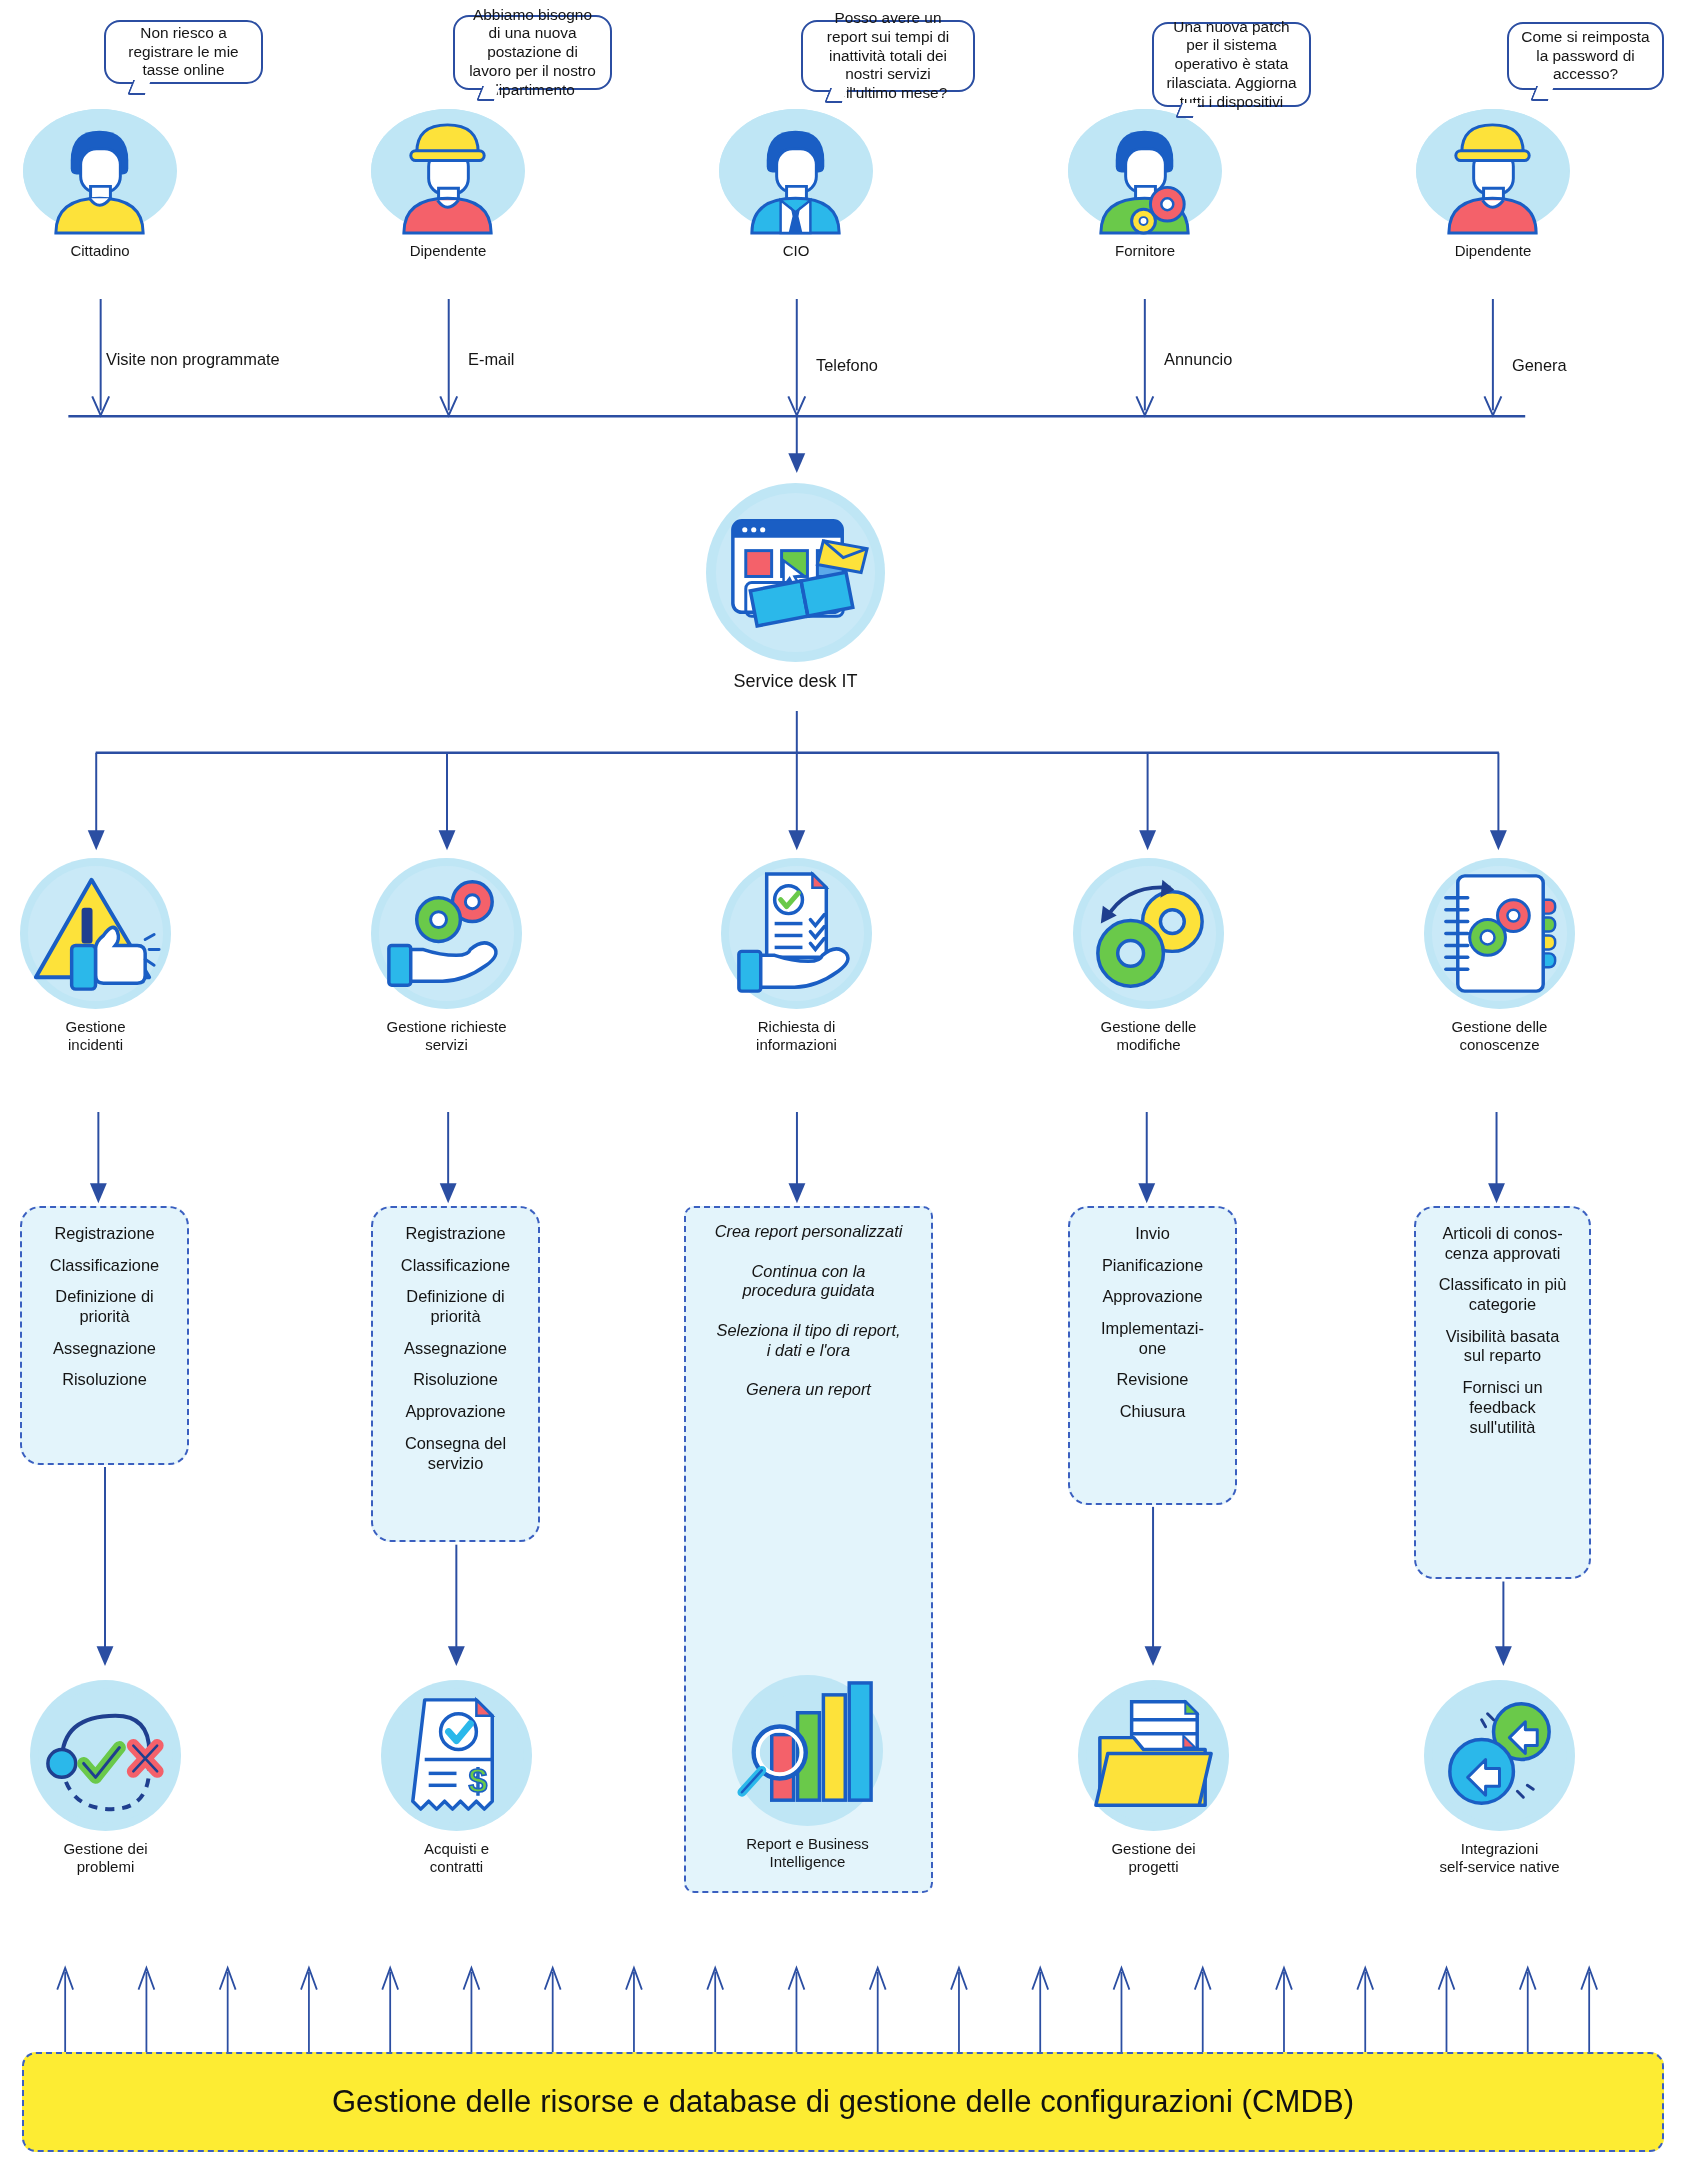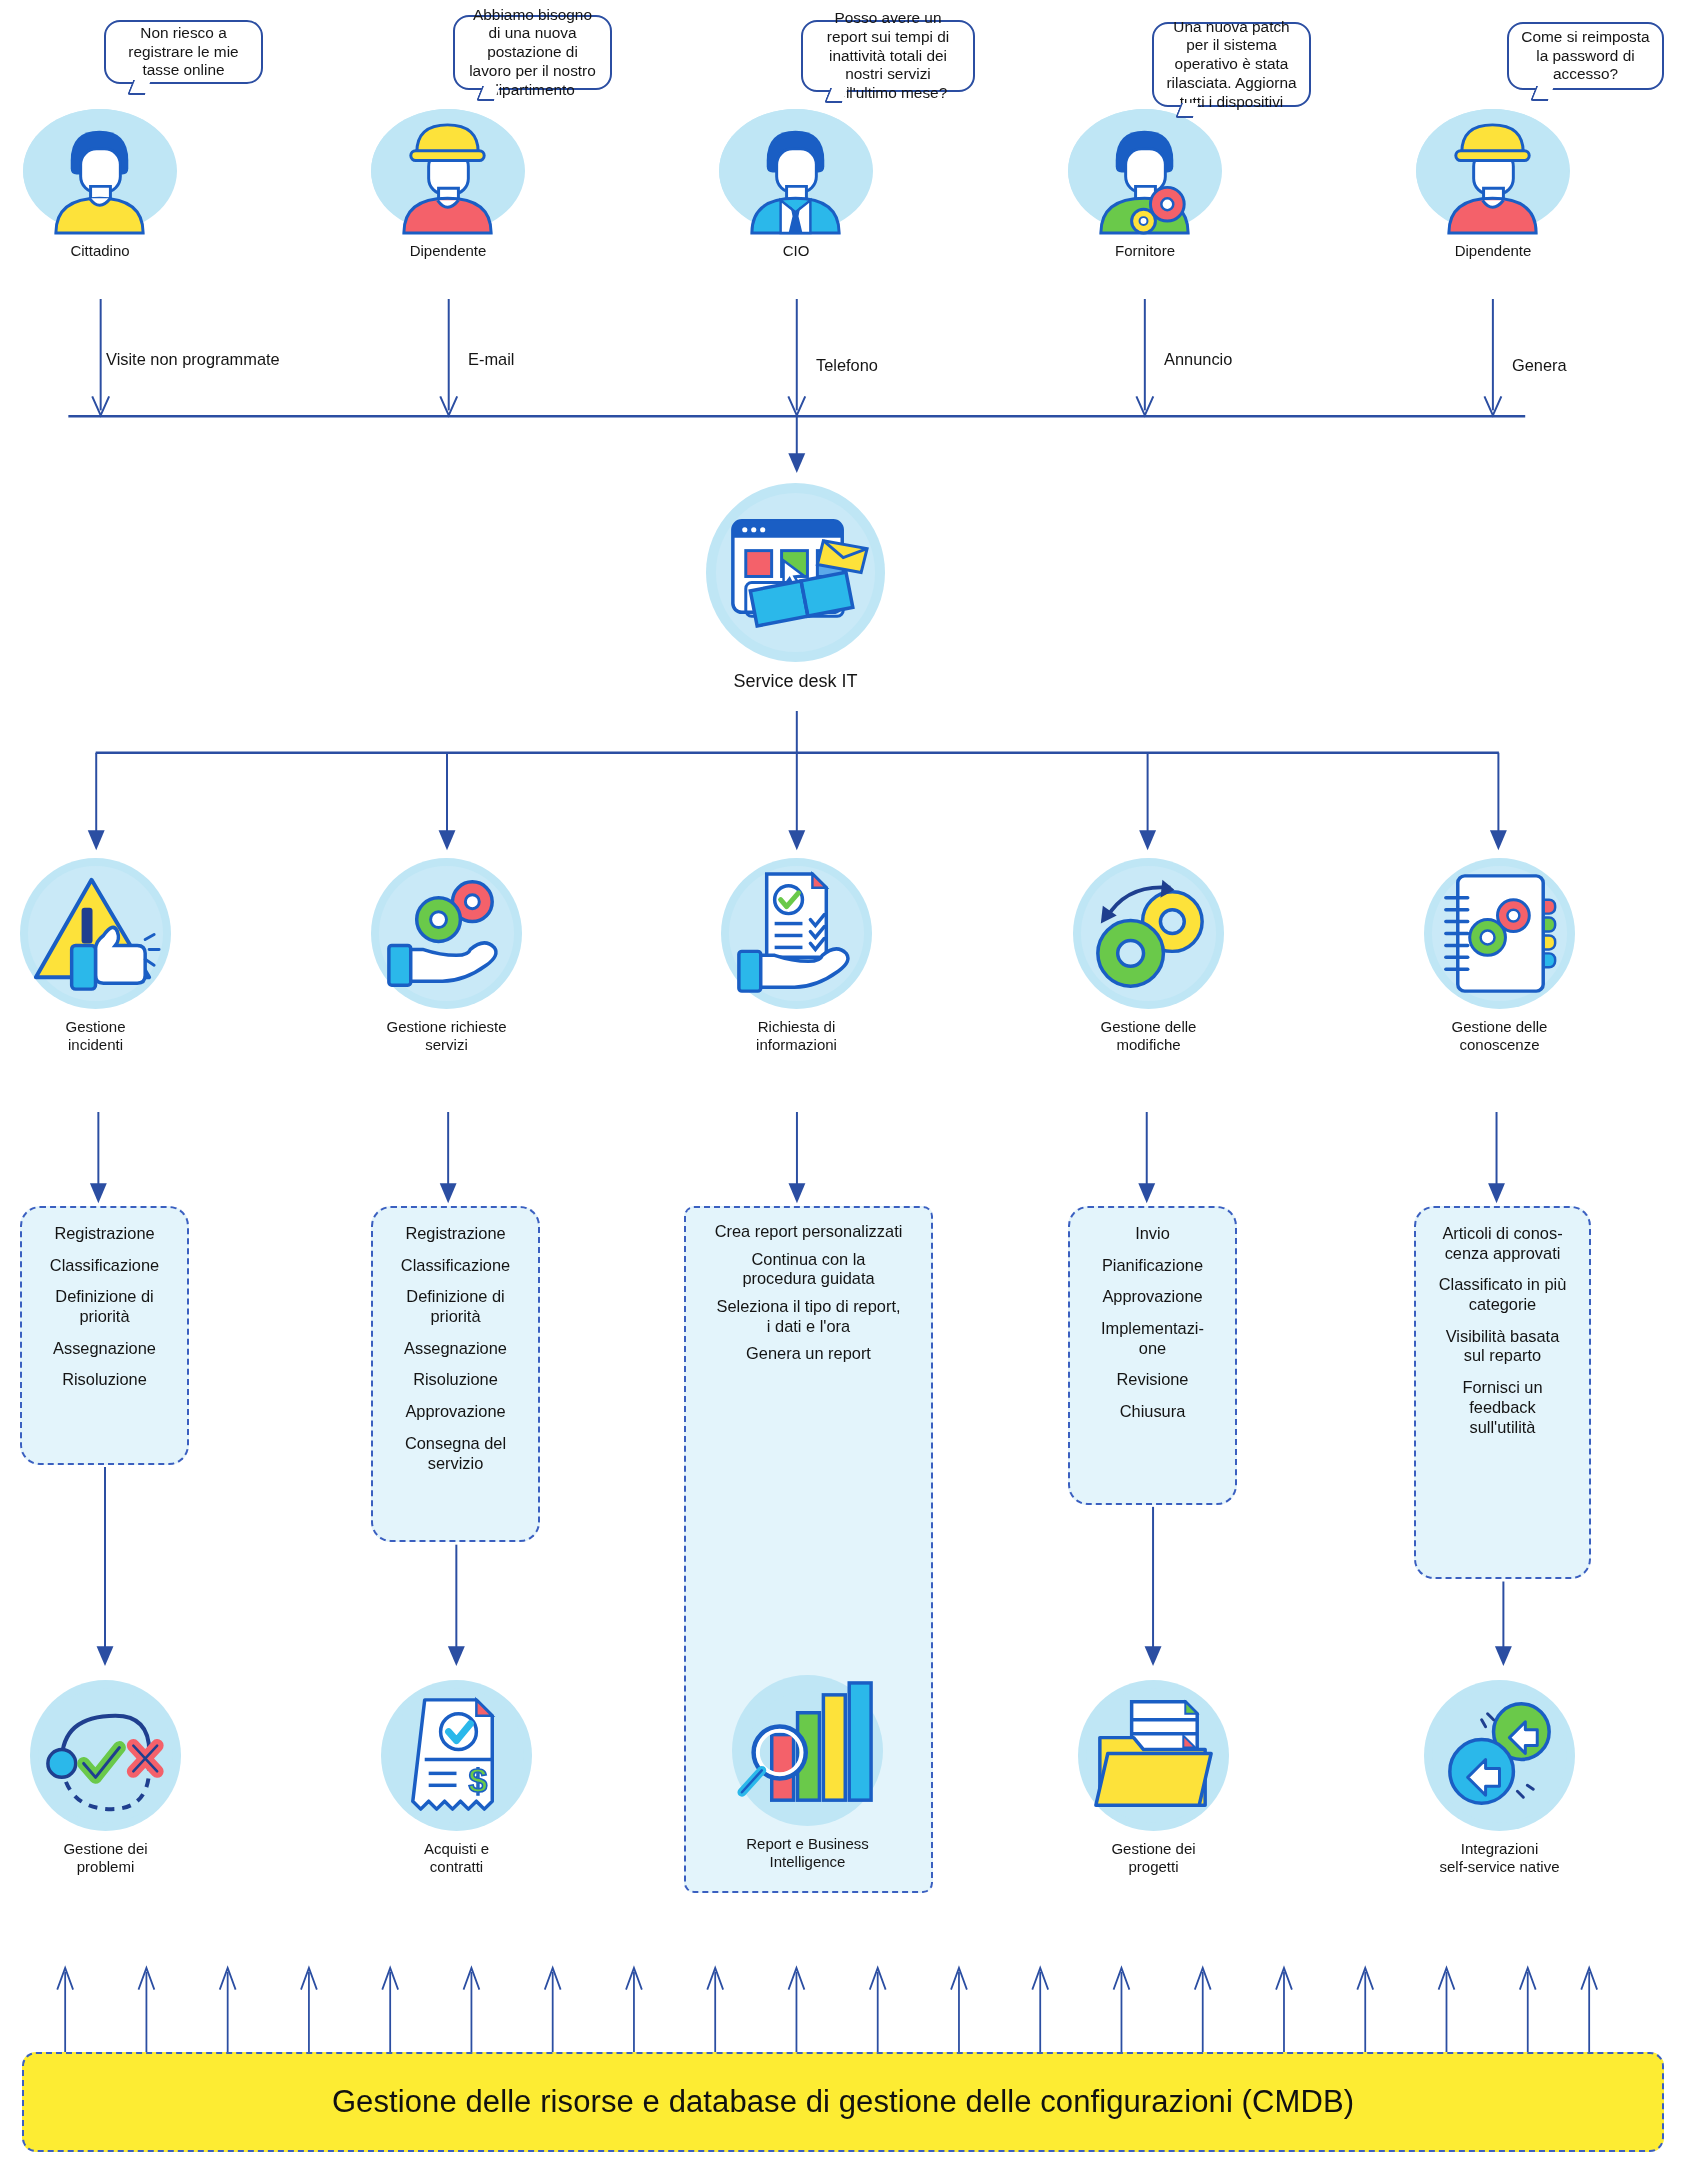--- a/index.html
+++ b/index.html
@@ -434,21 +434,21 @@
 priorità</div>
     <div class="step">Assegnazione</div>
     <div class="step">Risoluzione</div>
     <div class="step">Approvazione</div>
     <div class="step">Consegna del
 servizio</div>
   </div>
 
   <div class="report-wrap" style="left:684px; top:1206px; width:249px; height:687px;"></div>
 
-  <div class="abs" style="left:684px; top:1206px; width:249px; display:flex; flex-direction:column; align-items:center; padding:16px 10px; gap:8px;">
+  <div class="abs" style="left:684px; top:1206px; width:249px; display:flex; flex-direction:column; align-items:center; padding:16px 10px; gap:20px;font-style:italic;">
     <div class="step">Crea report personalizzati</div>
     <div class="step">Continua con la
 procedura guidata</div>
     <div class="step">Seleziona il tipo di report,
 i dati e l'ora</div>
     <div class="step">Genera un report</div>
   </div>
 
   <div class="stepbox" style="left:1068px; top:1206px; width:169px; height:299px;">
     <div class="step">Invio</div>

